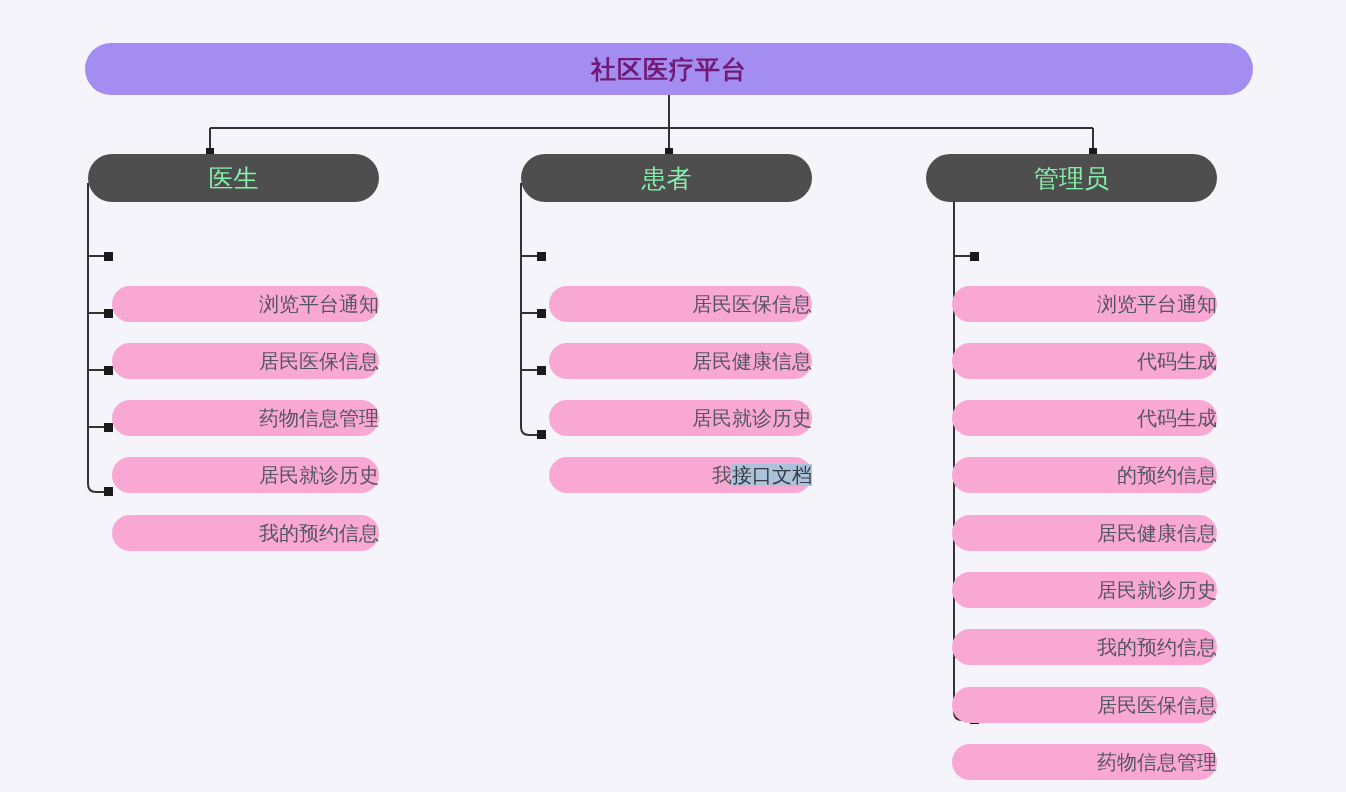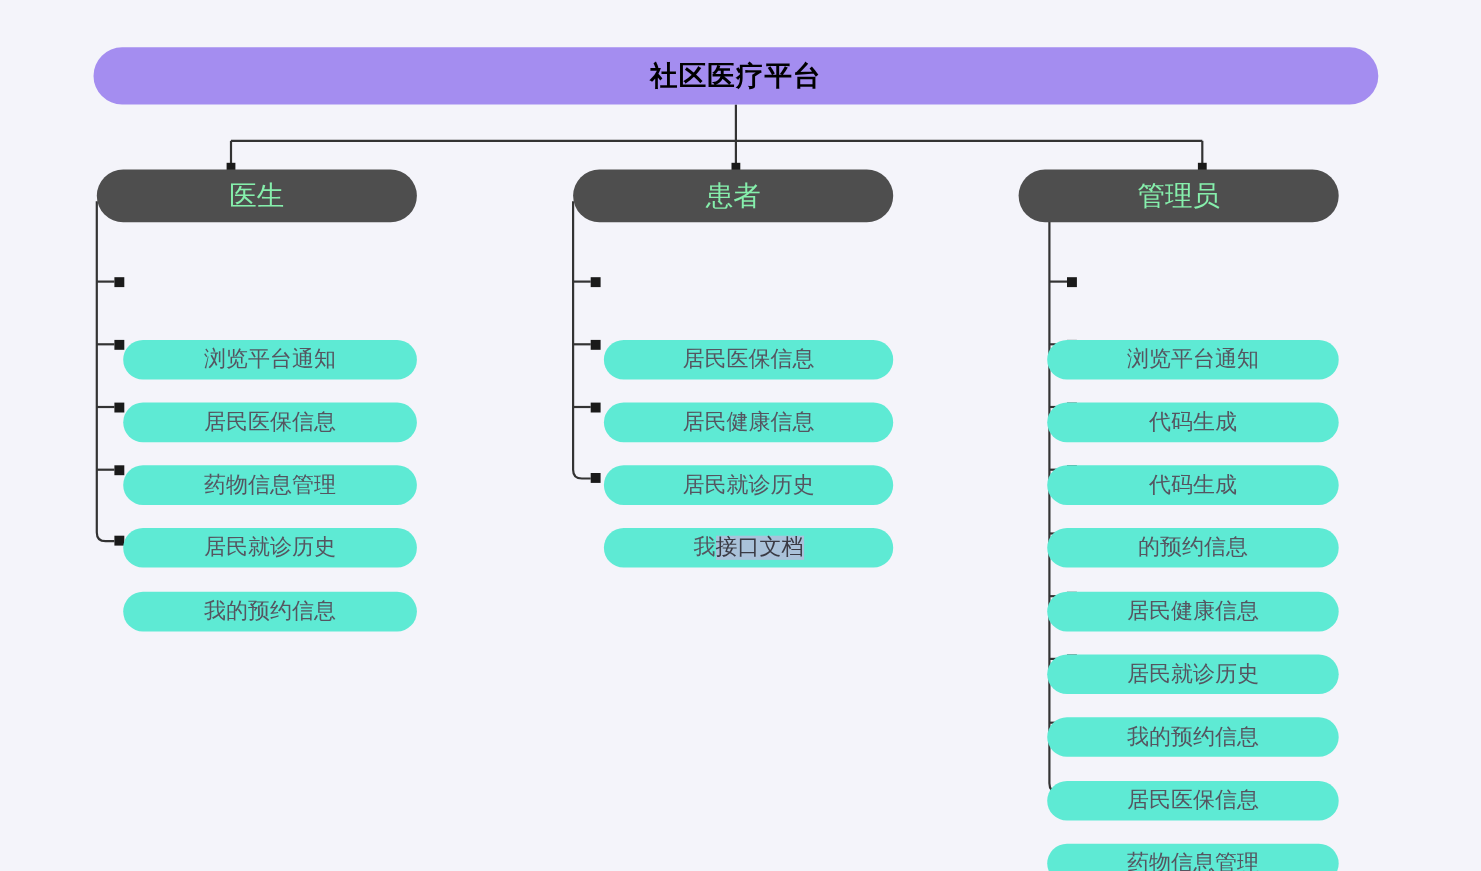--- a/index.html
+++ b/index.html
@@ -38,21 +38,21 @@
     width: 1168px;
     height: 52px;
     border-radius: 26px;
     background: #a48df0;
     display: flex;
     align-items: center;
     justify-content: center;
     z-index: 3;
   }
   .root-label {
-    color: #000000;
+    color: #701a75;
     font-size: 25px;
     font-weight: bold;
     letter-spacing: 1px;
     line-height: 1;
   }
   
   .branch {
     position: absolute;
     z-index: 3;
   }
@@ -72,26 +72,25 @@
     line-height: 1;
   }
   .children {
     position: relative;
     margin-top: 36px;
   }
   .child-pill {
     position: absolute;
     height: 36px;
     border-radius: 18px;
-    background: #5eead4;
+    background: #f9a8d4;
     display: flex;
     align-items: center;
-    justify-content: center;
+    justify-content: flex-end;
     box-sizing: border-box;
-    margin-top: 23px;
   }
   .child-label {
     color: #555560;
     font-size: 20px;
     line-height: 1;
     white-space: nowrap;
   }
   .child-label .sel {
     background: #aac2da;
     color: #3a3a44;

